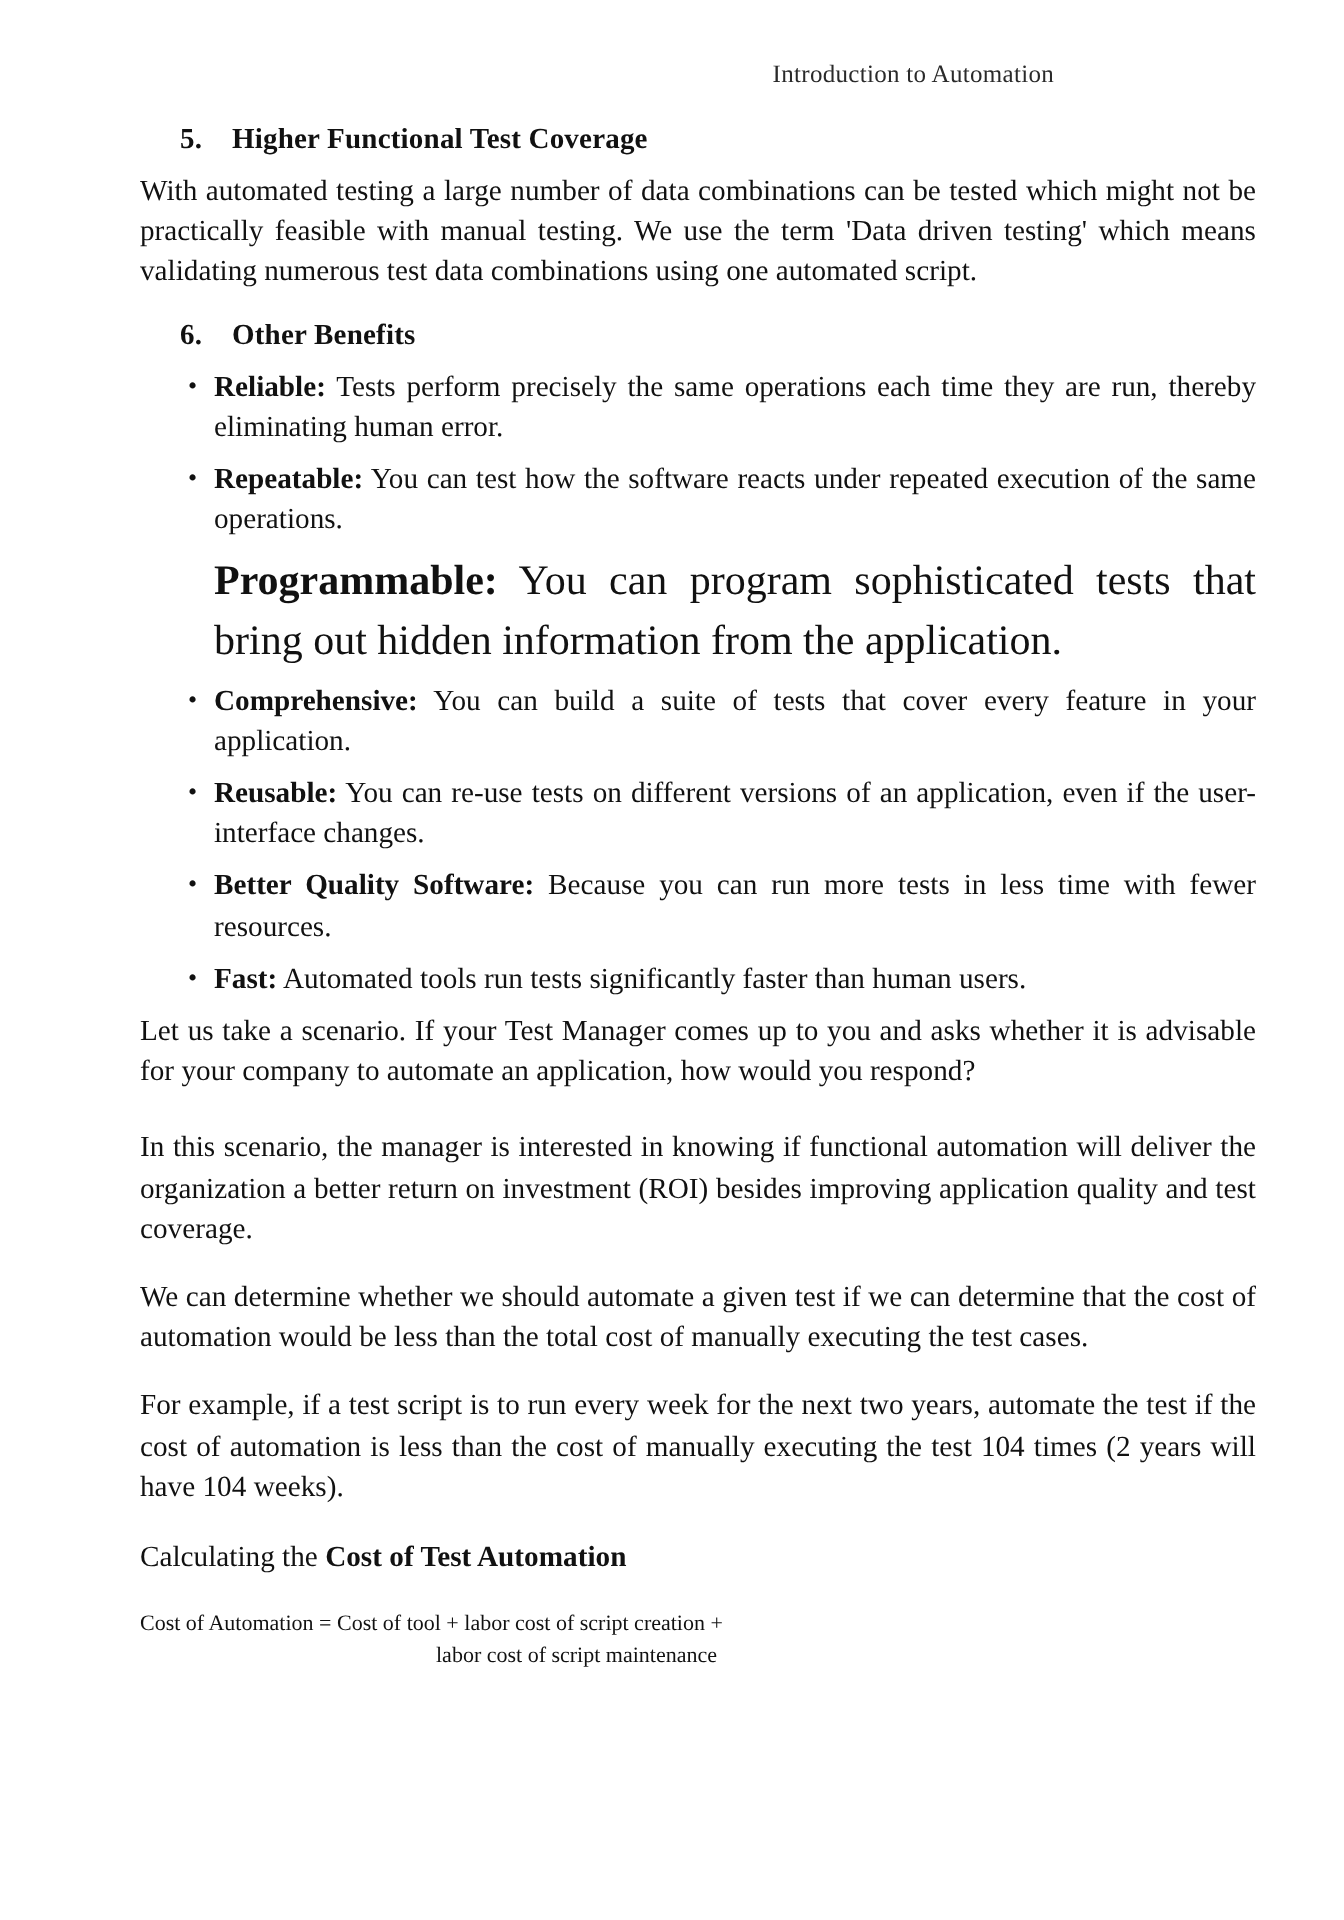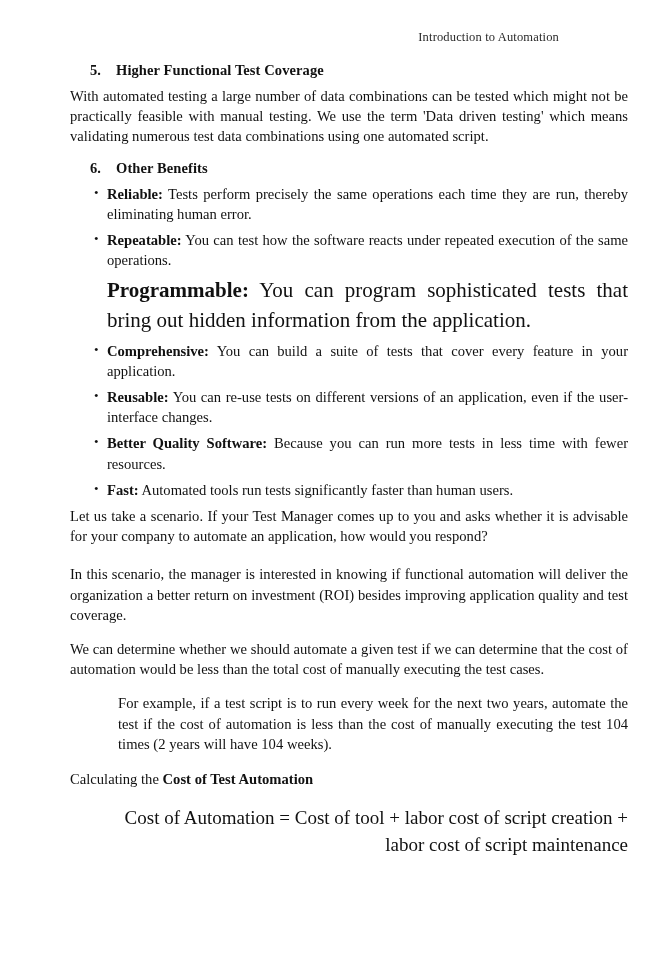--- a/index.html
+++ b/index.html
@@ -14,21 +14,20 @@
     font-family: "Liberation Serif", "DejaVu Serif", serif;
     color: #111111;
     position: relative;
   }
 
   .page {
     position: absolute;
     inset: 0;
     width: 572px;
     height: 960px;
-    padding-left: 32px;
   }
 
   
   .running-header {
     position: absolute;
     top: 30px;
     left: 70px;
     right: 45px;
     text-align: right;
     font-size: 12.5px;
@@ -138,24 +137,23 @@
   }
   hr.rule {
     border: none;
     border-top: 1.6px solid #585858;
     margin: 9px 0 13px 0;
     width: 558px;
   }
 
   
   .formula {
-    font-size: 19px;
+    font-size: 11px;
     line-height: 1.4;
     margin-top: 2px;
-    text-align: right;
   }
   .formula .line2 {
     padding-left: 148px;
   }
 
   
   .folio {
     position: absolute;
     left: 0;
     right: 45px;
@@ -221,21 +219,21 @@
         <span class="dot">•</span>
         <b>Fast:</b><span> Automated tools run tests significantly faster than human users.</span>
       </li>
 
     </ul>
 
 
     <p class="body">Let us take a scenario. If your Test Manager comes up to you and asks whether it is advisable for your company to automate an application, how would you respond?</p>
     <p class="body" style="margin-top:18px;">In this scenario, the manager is interested in knowing if functional automation will deliver the organization a better return on investment (ROI) besides improving application quality and test coverage.</p>
     <p class="body" style="margin-top:14px;">We can determine whether we should automate a given test if we can determine that the cost of automation would be less than the total cost of manually executing the test cases.</p>
-    <p class="body" style="margin-top:14px;margin-left:48px;">For example, if a test script is to run every week for the next two years, automate the test if the cost of automation is less than the cost of manually executing the test 104 times (2 years will have 104 weeks).</p>
+    <p class="body" style="margin-top:14px;">For example, if a test script is to run every week for the next two years, automate the test if the cost of automation is less than the cost of manually executing the test 104 times (2 years will have 104 weeks).</p>
 
     <p class="body last-natural" style="margin-top:15px;margin-bottom:0;"><span>Calculating the </span><b>Cost of Test Automation</b></p>
 
     <div class="formula" style="margin-top:16px;">
       <div class="line1">Cost of Automation = Cost of tool + labor cost of script creation +</div>
       <div class="line2">labor cost of script maintenance</div>
     </div>
 
   </div>
 

